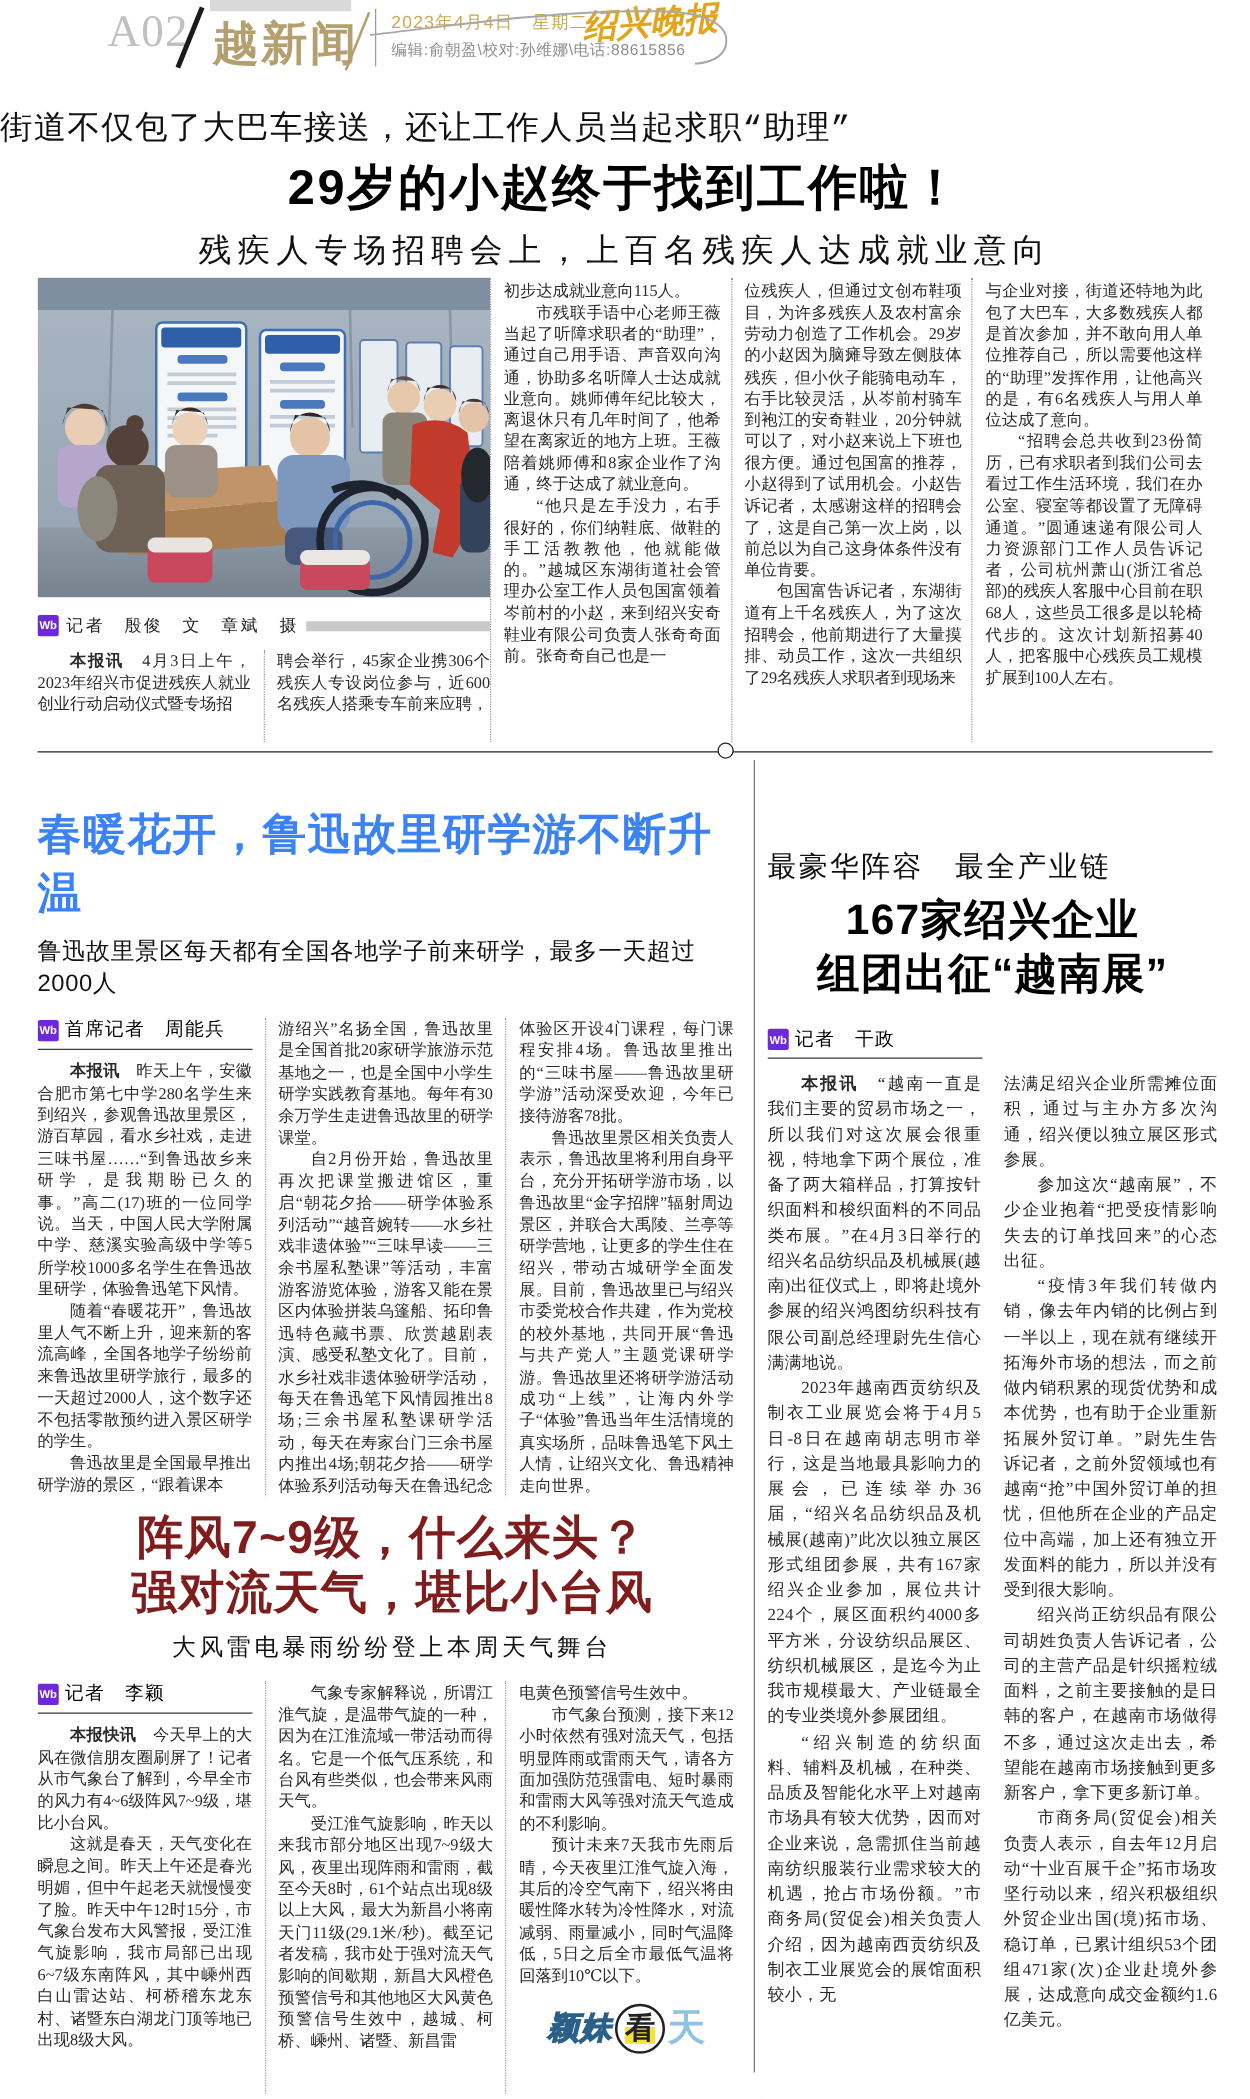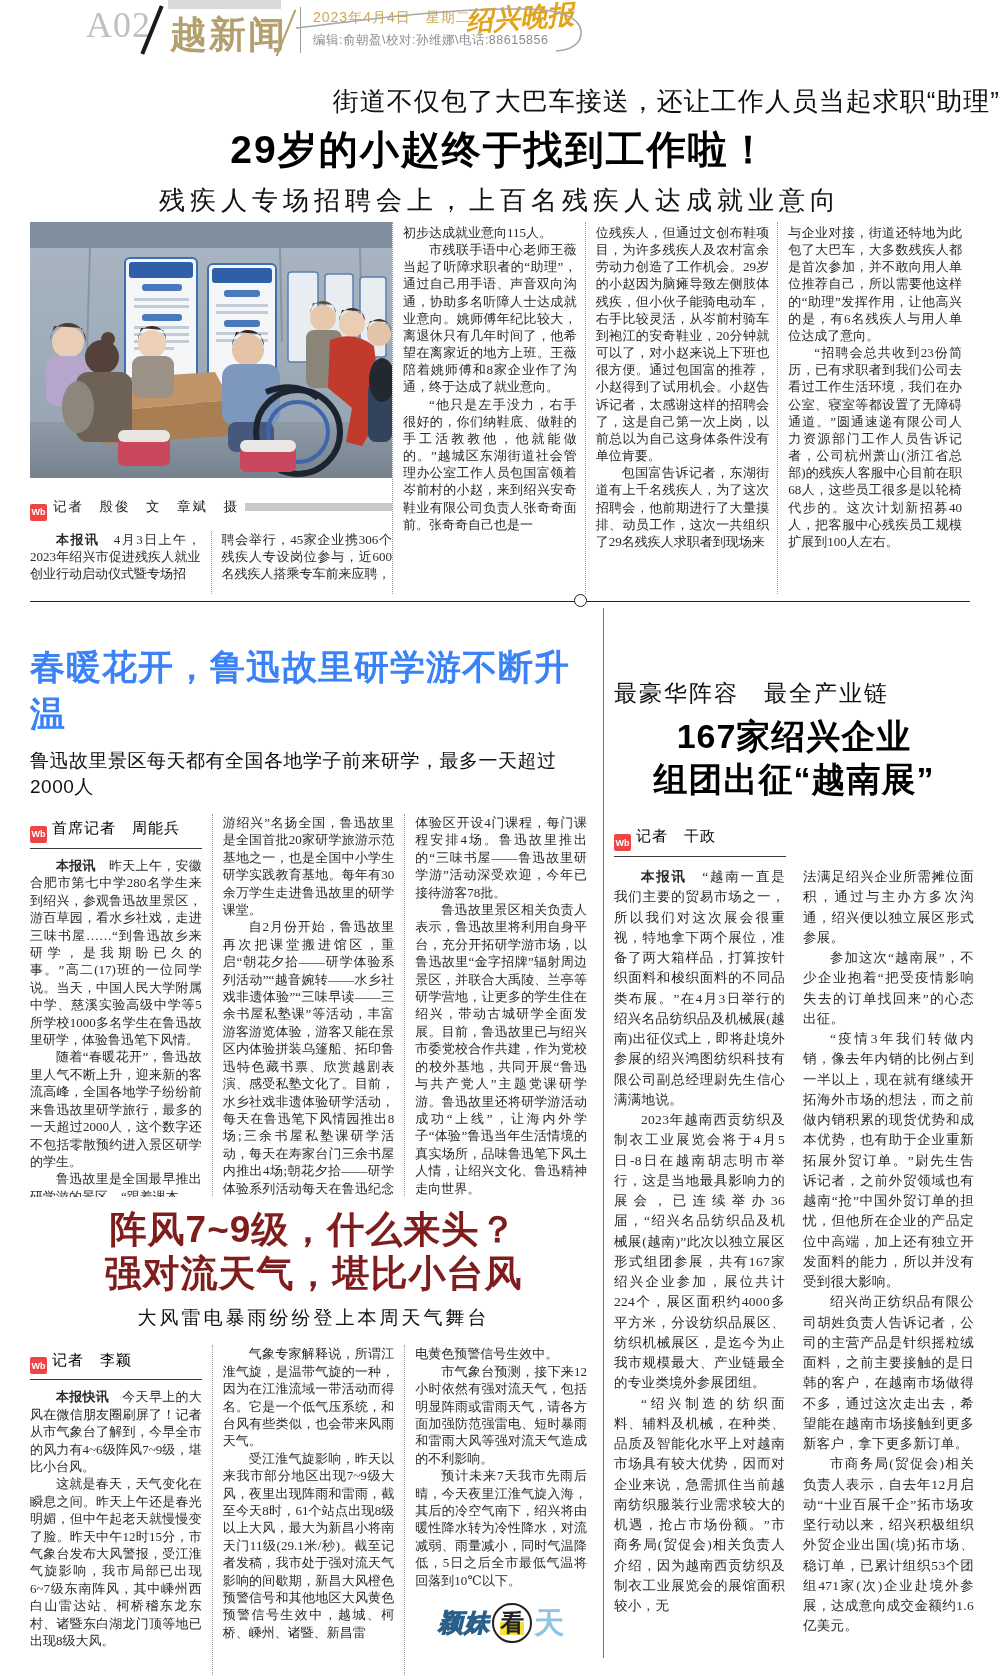--- a/index.html
+++ b/index.html
@@ -19,25 +19,25 @@
   .hdr-vline { position:absolute; left:300px; top:7px; width:1px; height:46px; background:#9a9a9a; }
   .hdr-date { position:absolute; left:313px; top:9px; font-family:"Liberation Sans",sans-serif; font-size:14px; color:#c9a94e; letter-spacing:1px; }
   .hdr-masthead { position:absolute; left:466px; top:0px; font-family:"DejaVu Serif","Liberation Serif",serif; font-style:italic; font-weight:bold; font-size:27px; color:#e2a31d; transform:rotate(-4deg); letter-spacing:0px; }
   .hdr-editor { position:absolute; left:313px; top:32px; font-family:"Liberation Sans",sans-serif; font-size:12.5px; color:#8d8d8d; letter-spacing:0.5px; }
   .hdr-curve { position:absolute; left:0; top:0; }
   
   .para { text-indent:2em; text-align:justify; }
   .para.cont { text-indent:0; }
   .para b { font-family:Liberation Serif, serif; }
   .byline-row { display:flex; align-items:center; gap:5px; border-bottom:1.5px solid #3a3a3a; padding-bottom:5px; margin-bottom:8px; }
-  .wb-icon { flex:0 0 auto; width:17px; height:17px; background:#ef4444; color:#fff; font-family:"Liberation Sans",sans-serif; font-weight:bold; font-size:9px; display:flex; align-items:center; justify-content:center; border-radius:2px;margin-top:12px; }
+  .wb-icon { flex:0 0 auto; width:17px; height:17px; background:#6d28d9; color:#fff; font-family:"Liberation Sans",sans-serif; font-weight:bold; font-size:9px; display:flex; align-items:center; justify-content:center; border-radius:2px; }
   .byline-text { font-family:"Liberation Sans","DejaVu Sans",sans-serif; font-size:15px; color:#000000; letter-spacing:1px; }
   
   #story1 { position:absolute; left:0; top:84px; width:1000px; }
-  .s1-kicker { text-align:right; font-family:Liberation Sans, sans-serif; font-size:26px; color:#111; letter-spacing:1px; }
+  .s1-kicker { text-align:left; font-family:Liberation Mono, monospace; font-size:26px; color:#111; letter-spacing:1px; }
   .s1-head { text-align:center; font-family:"Liberation Sans","DejaVu Sans",sans-serif; font-weight:900; font-size:39px; color:#000; letter-spacing:2px; margin-top:4px; }
   .s1-sub { text-align:center; font-family:"Liberation Sans",sans-serif; font-size:26px; color:#111; letter-spacing:5px; margin-top:6px; }
   .s1-body { position:absolute; left:30px; top:138px; width:940px; height:372px; display:flex; overflow:hidden; font-size:13px; line-height:1.32; }
   .photo-wrap { flex:0 0 362px; display:flex; flex-direction:column; }
   .photo-box { width:362px; height:256px; overflow:hidden; }
   .caption-row { display:flex; align-items:center; gap:6px; margin-top:14px; }
   .caption-text { font-family:"Liberation Sans",sans-serif; font-size:13.5px; color:#222; letter-spacing:2px; white-space:nowrap; }
   .caption-bar { flex:1; height:8px; background:#c9c9c9; }
   .minicols { display:flex; flex:1; margin-top:10px; }
   .minicol { flex:1; padding-right:10px; }

